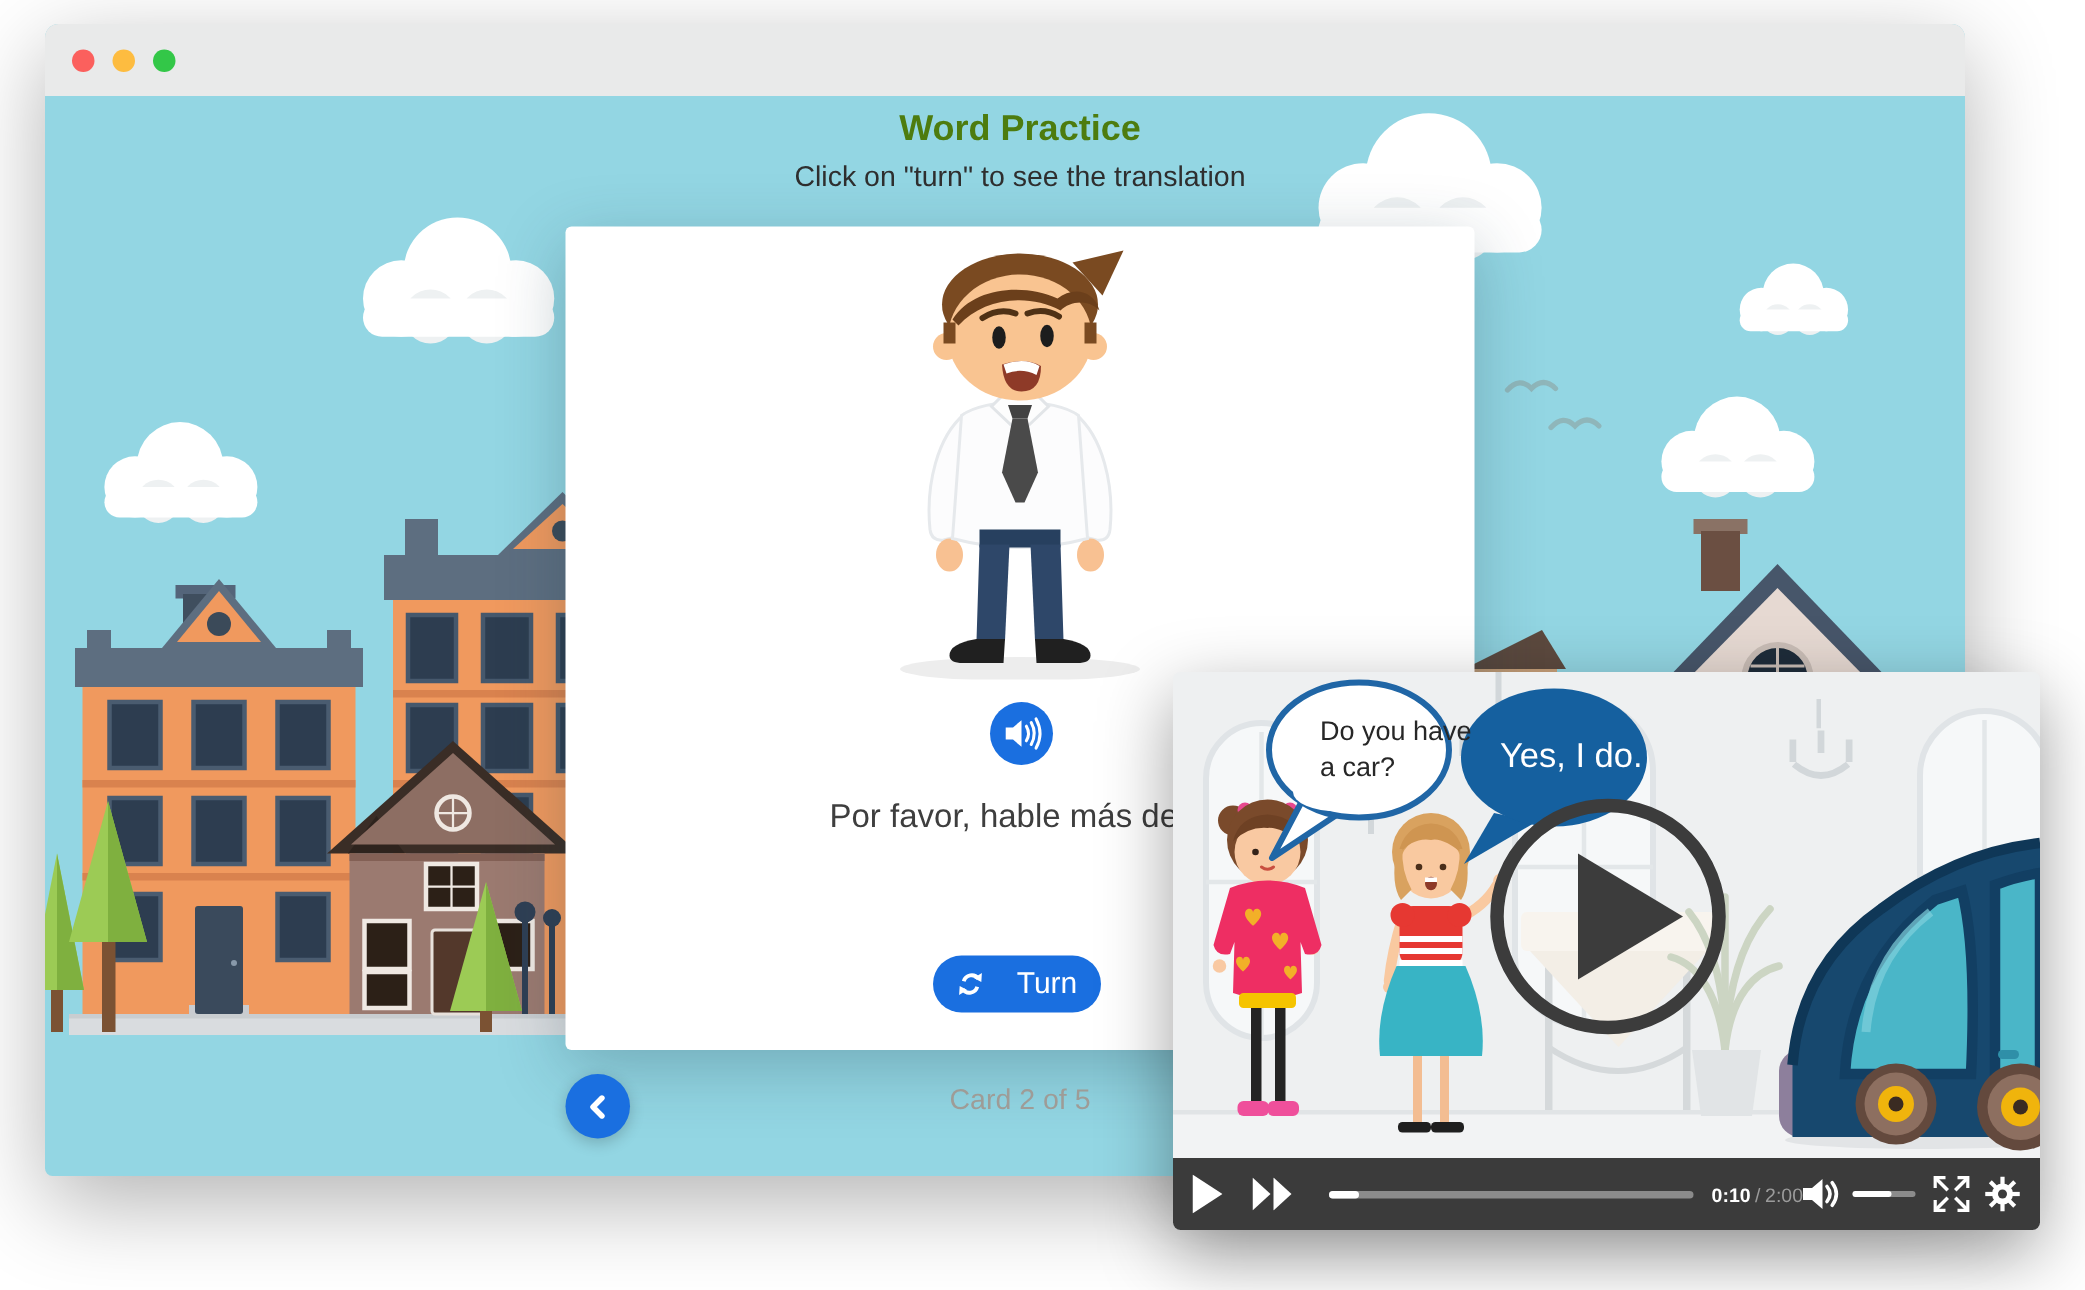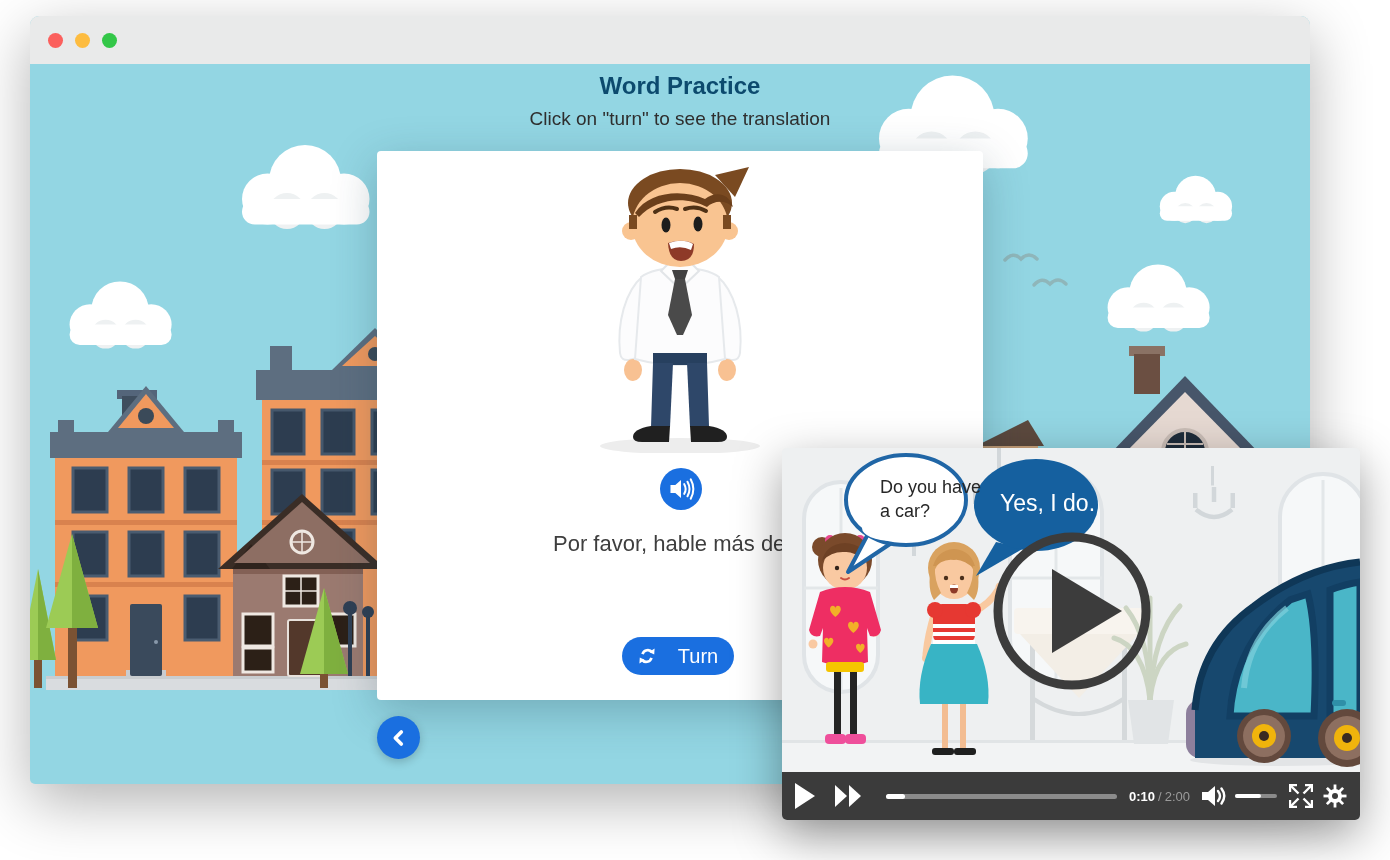--- a/index.html
+++ b/index.html
@@ -8,21 +8,21 @@
   
   .window{position:absolute;left:30px;top:16px;width:1280px;height:768px;border-radius:9px 9px 5px 5px;
           overflow:hidden;background:#93d6e3;box-shadow:0 18px 60px rgba(0,0,0,.30);z-index:1;}
   .titlebar{position:absolute;left:0;top:0;width:100%;height:48px;background:#e9eaea;
             display:flex;align-items:center;padding-left:18px;gap:12px;box-sizing:border-box;}
   .light{width:15px;height:15px;border-radius:50%;}
   .content{position:absolute;left:0;top:48px;width:1280px;height:720px;}
   .scene{position:absolute;left:0;top:0;}
   
   .title{position:absolute;left:377px;top:72px;width:606px;text-align:center;font-size:24px;
-         font-weight:700;color:#0c4a6e;z-index:2;}
+         font-weight:700;color:#4d7c0f;z-index:2;}
   .subtitle{position:absolute;left:307px;top:108px;width:746px;text-align:center;font-size:19px;
             color:#2f2f2f;z-index:2;}
   
   .card{position:absolute;left:377px;top:151px;width:606px;height:549px;background:#fff;
         border-radius:4px;box-shadow:0 12px 45px rgba(30,60,75,.28);z-index:2;}
   .man{position:absolute;left:188px;top:12px;width:230px;height:290px;}
   .soundbtn{position:absolute;left:283px;top:317px;width:42px;height:42px;border-radius:50%;
             background:#1a6fe0;border:none;display:flex;align-items:center;justify-content:center;
             cursor:pointer;padding:0;}
   .phrase{position:absolute;left:176px;top:380px;white-space:nowrap;font-size:22px;color:#3e3e3e;}
@@ -40,21 +40,21 @@
          overflow:hidden;background:#eef0f1;box-shadow:0 16px 48px rgba(0,0,0,.38);z-index:5;}
   .vscene{position:absolute;left:0;top:0;}
   .bubbleq{position:absolute;left:86px;top:27px;font-size:18px;line-height:24px;color:#272727;margin-left:12px;}
   .bubblea{position:absolute;left:218px;top:42px;font-size:23px;color:#fff;}
   .vplay{position:absolute;left:206px;top:79px;width:168px;height:168px;cursor:pointer;}
   .vbar{position:absolute;left:0;top:324px;width:578px;height:48px;background:#3b3b3b;
         display:flex;align-items:center;padding:0 13px;box-sizing:border-box;}
   .vbtn{background:none;border:none;padding:0;display:flex;align-items:center;cursor:pointer;}
   .progress{flex:1;height:5px;background:#8b8b8b;border-radius:3px;margin:0 12px;position:relative;cursor:pointer;}
   .played{position:absolute;left:0;top:0;height:5px;background:#fff;border-radius:3px;}
-  .time{font-size:13px;color:#9b9b9b;white-space:nowrap;margin-right:12px;}
+  .time{font-size:13px;color:#9b9b9b;white-space:nowrap;}
   .time .cur{color:#fff;font-weight:700;}
   .time .sep{margin:0 3px;}
   .volslider{width:42px;height:4px;background:#8b8b8b;border-radius:2px;margin:0 12px 0 7px;
              position:relative;cursor:pointer;}
   .volfill{position:absolute;left:0;top:0;height:4px;background:#fff;border-radius:2px;}
   .mr10{margin-right:10px;} .mr20{margin-right:20px;} .mr12{margin-right:12px;}
 </style>
 </head>
 <body>
 
@@ -256,20 +256,21 @@
       </svg>
       <span>Turn</span>
     </button>
   </div>
 
   <button class="backbtn">
     <svg width="22" height="22" viewBox="0 0 24 24">
       <path d="M14.5,5.5 L8,12 L14.5,18.5" stroke="#fff" stroke-width="4" fill="none" stroke-linecap="round" stroke-linejoin="round"></path>
     </svg>
   </button>
+  <div class="cardcount">Card 2 of 5</div>
 
   <div class="video">
     <svg class="vscene" width="578" height="324" viewBox="0 0 578 324">
       <rect x="0" y="0" width="578" height="324" fill="#eef0f1"></rect>
       <g fill="#f6f8f9" stroke="#e0e4e7" stroke-width="4">
         <rect x="22" y="34" width="74" height="210" rx="37"></rect>
         <rect x="228" y="20" width="92" height="216" rx="46"></rect>
         <rect x="498" y="26" width="86" height="210" rx="43"></rect>
       </g>
       <g stroke="#e3e7e9" stroke-width="3">

